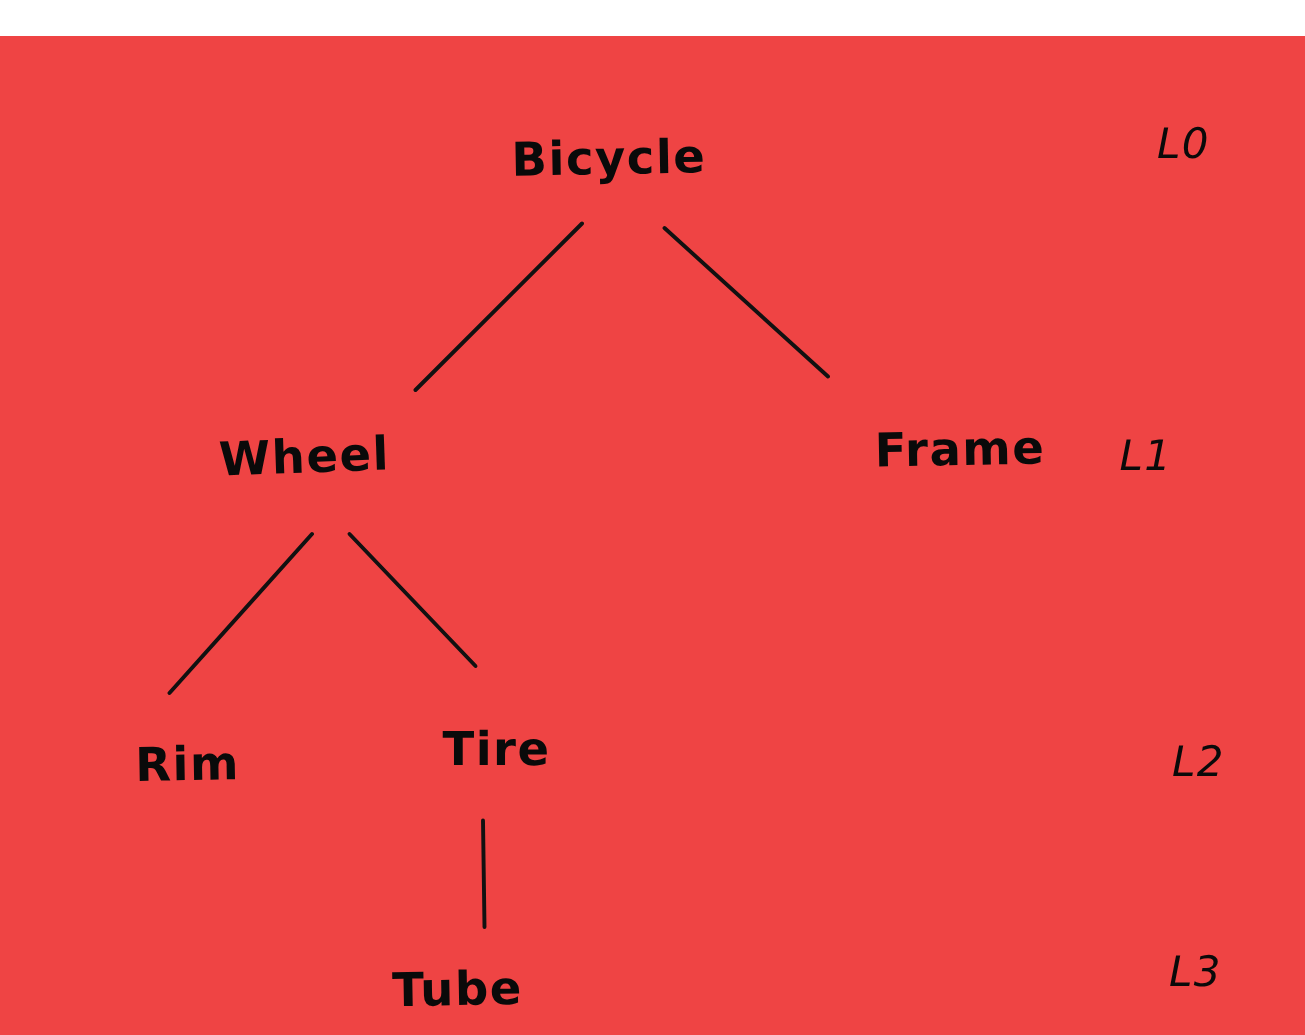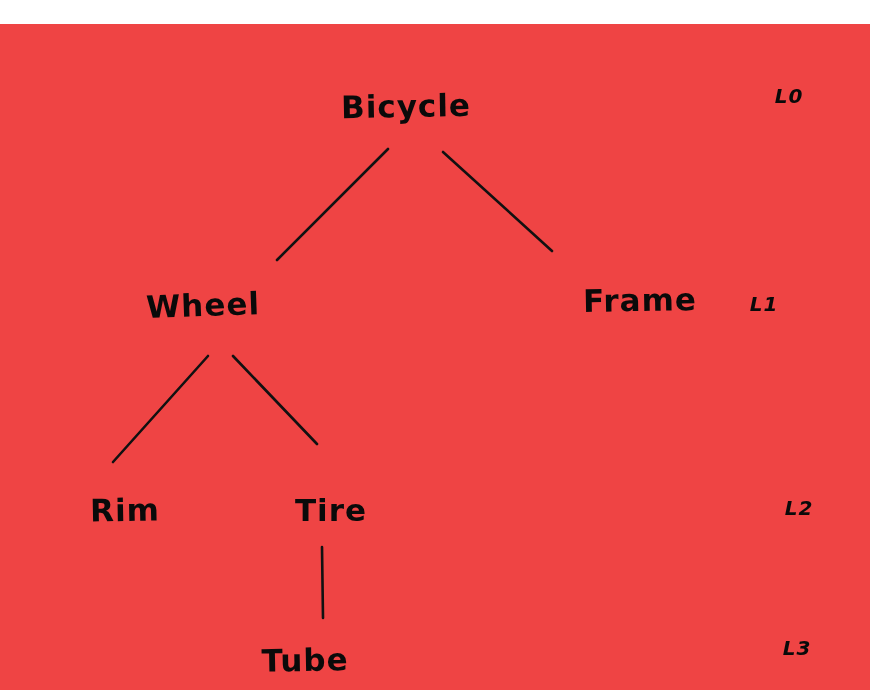--- a/index.html
+++ b/index.html
@@ -35,26 +35,26 @@
     white-space: nowrap;
     font-weight: 600;
     font-size: 31px;
     letter-spacing: 1px;
     color: #0a0a0a;
   }
   .node-bicycle { left: 406px; top: 82px;  transform: translate(-50%,-50%) rotate(-1deg); }
   .node-wheel   { left: 203px; top: 281px; transform: translate(-50%,-50%) rotate(-2deg); }
   .node-frame   { left: 640px; top: 276px; transform: translate(-50%,-50%) rotate(-1deg); }
   .node-rim     { left: 125px; top: 486px; transform: translate(-50%,-50%) rotate(-1deg); }
-  .node-tire    { left: 331px; top: 486px; transform: translate(-50%,-50%) rotate(0deg); text-align: center; }
+  .node-tire    { left: 331px; top: 476px; transform: translate(-50%,-50%) rotate(0deg); text-align: center; }
   .node-tube    { left: 305px; top: 636px; transform: translate(-50%,-50%) rotate(-1deg); }
   .level-label {
     font-style: italic;
-    font-size: 20px;
-    font-weight: 700;
+    font-size: 28px;
+    font-weight: 400;
   }
   .level-l0 { left: 789px; top: 72px; }
   .level-l1 { left: 764px; top: 280px; }
   .level-l2 { left: 799px; top: 484px; }
   .level-l3 { left: 797px; top: 624px; }
 </style>
 </head>
 <body>
 
 <div class="canvas">

